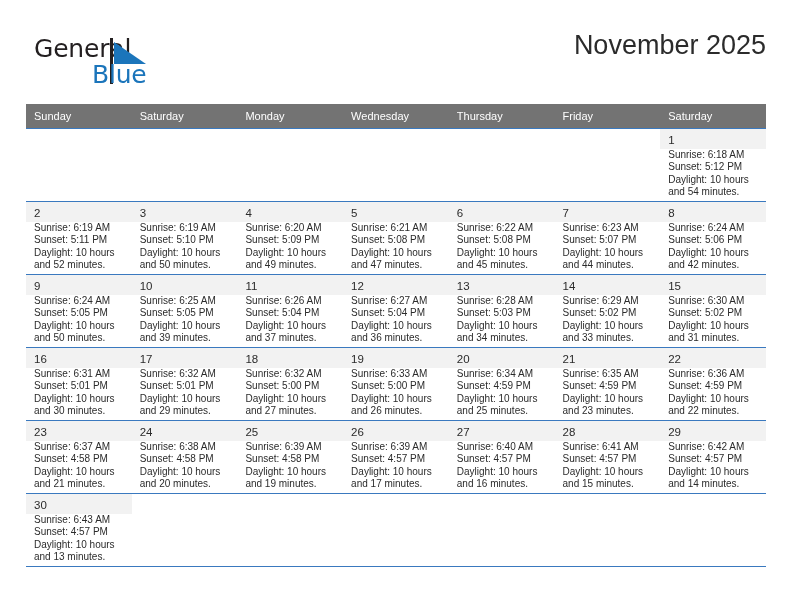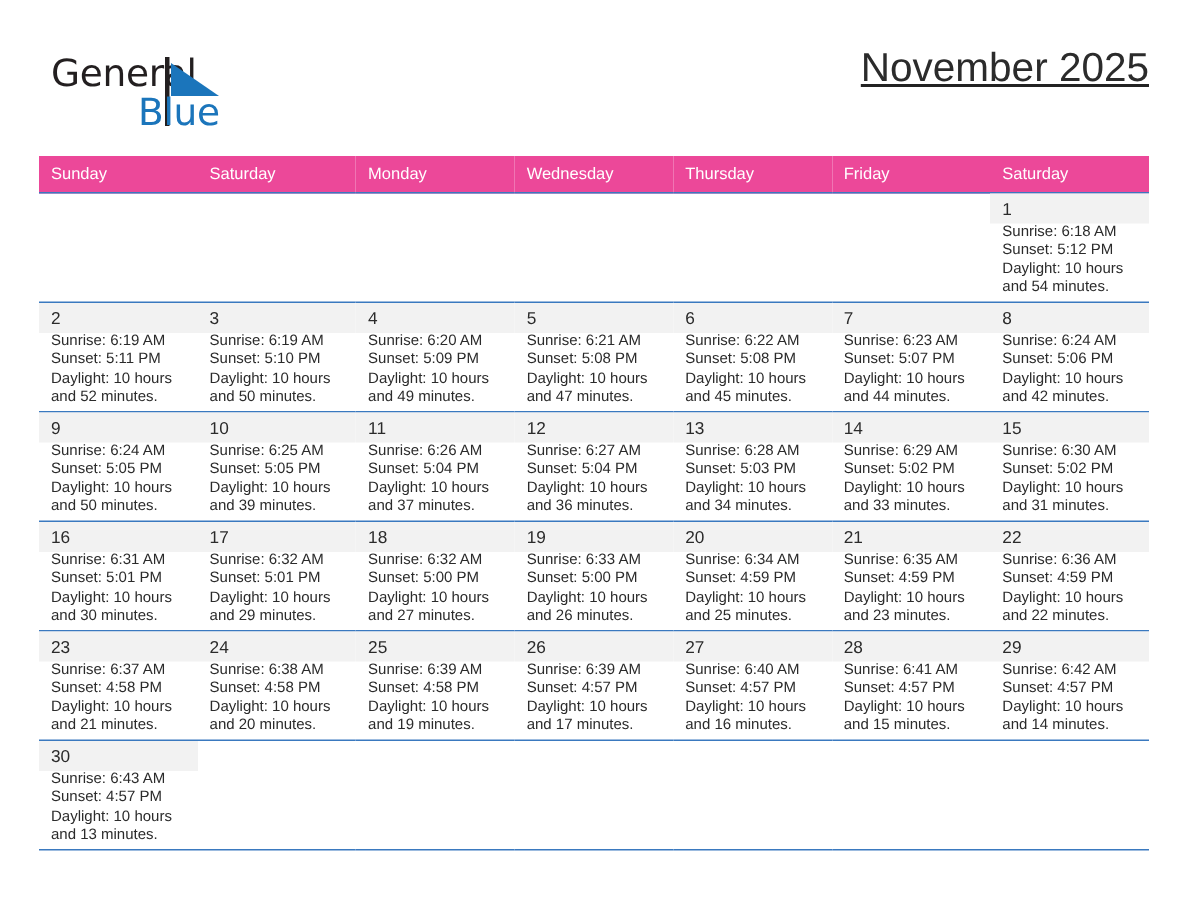--- a/index.html
+++ b/index.html
@@ -61,21 +61,20 @@
     top: 4px;
     width: 38px;
     height: 46px;
   }
   .brand-flag svg { display: block; }
   .title-block {
     position: absolute;
     right: 0;
     top: 0;
     text-align: left;
-    text-decoration: underline;
   }
   .cal-title {
     font-size: 27px;
     font-weight: 400;
     color: #2b2b2b;
     line-height: 34px;
     white-space: nowrap;
   }
   .cal-subtitle {
     font-size: 14.5px;
@@ -88,21 +87,21 @@
   
   .calendar {
     position: absolute;
     left: 26px;
     top: 104px;
     width: 740px;
     border-collapse: collapse;
     table-layout: fixed;
   }
   .calendar th {
-    background: #ec4899;
+    background: #737373;
     color: #ffffff;
     font-size: 11px;
     font-weight: 400;
     text-align: left;
     padding: 6px 0 6px 8px;
     height: 11px;
     border: none;
   }
   .calendar td {
     vertical-align: top;

